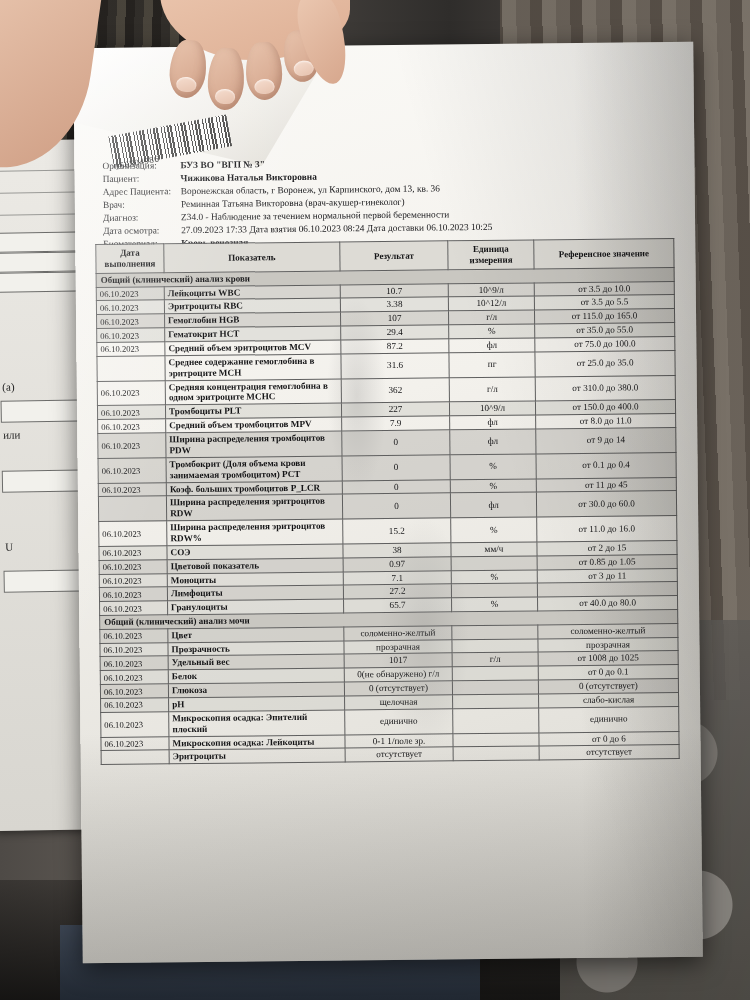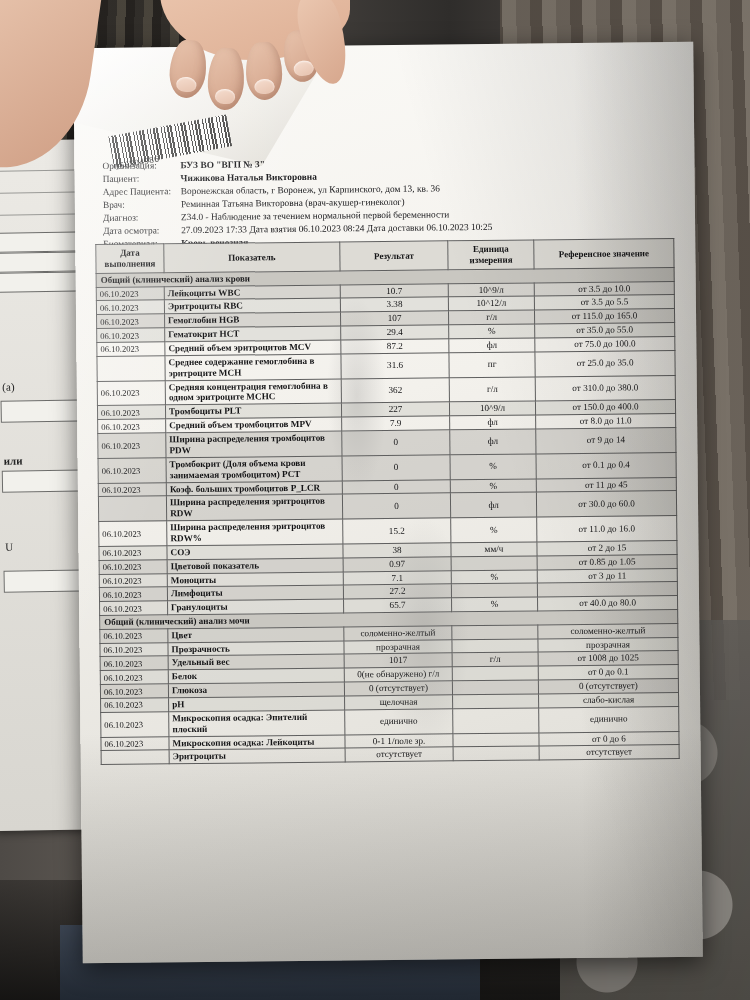--- a/index.html
+++ b/index.html
@@ -313,21 +313,21 @@
 
   <div id="under-left" class="under-paper">
     <div class="under-line" style="top:30px;"></div>
     <div class="under-line" style="top:52px;"></div>
     <div class="under-line" style="top:74px;"></div>
     <div class="under-box" style="left:12px;top:92px;width:92px;height:18px;"></div>
     <div class="under-box" style="left:12px;top:112px;width:92px;height:18px;"></div>
     <div class="under-box" style="left:12px;top:132px;width:92px;height:18px;"></div>
     <div class="under-text" style="left:14px;top:14px;">3</div>
     <div class="under-text" style="left:14px;top:240px;">(а)</div>
-    <div class="under-text" style="left:14px;top:314px;font-weight:700;">или</div>
+    <div class="under-text" style="left:14px;top:288px;font-weight:400;">или</div>
     <div class="under-text" style="left:14px;top:400px;">U</div>
     <div class="under-box" style="left:12px;top:260px;width:92px;height:20px;"></div>
     <div class="under-box" style="left:12px;top:330px;width:92px;height:20px;"></div>
     <div class="under-box" style="left:12px;top:430px;width:92px;height:20px;"></div>
   </div>
 
   <div id="sheet">
     <div class="sheet-curl"></div>
 
     <div id="barcode"></div>

